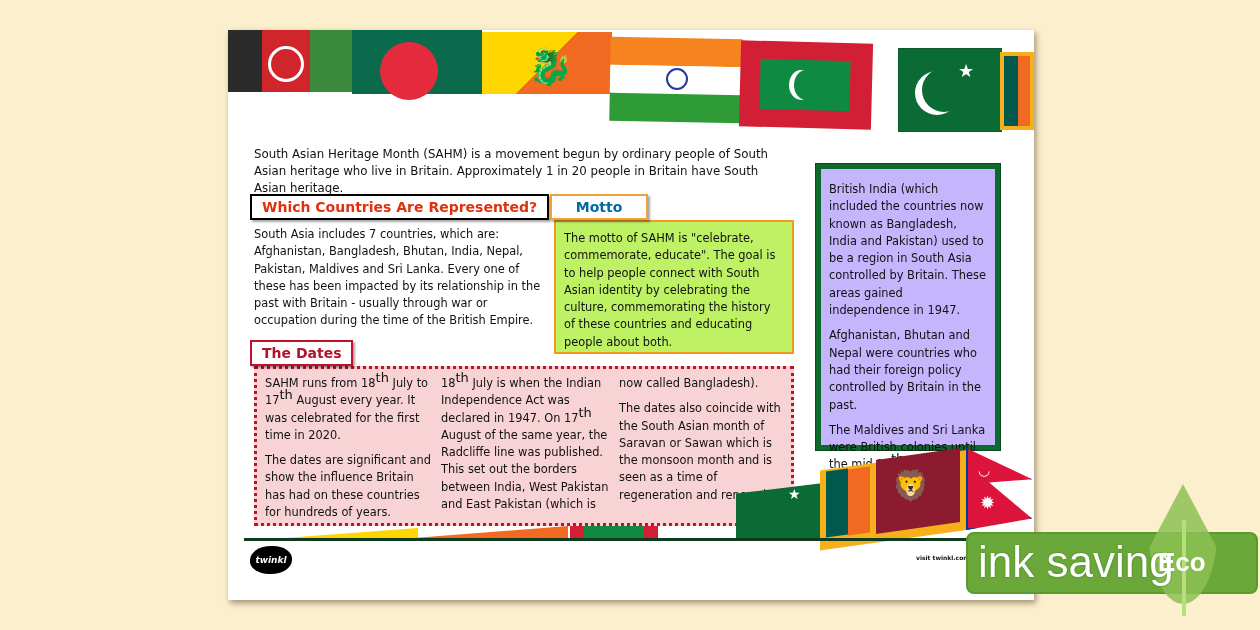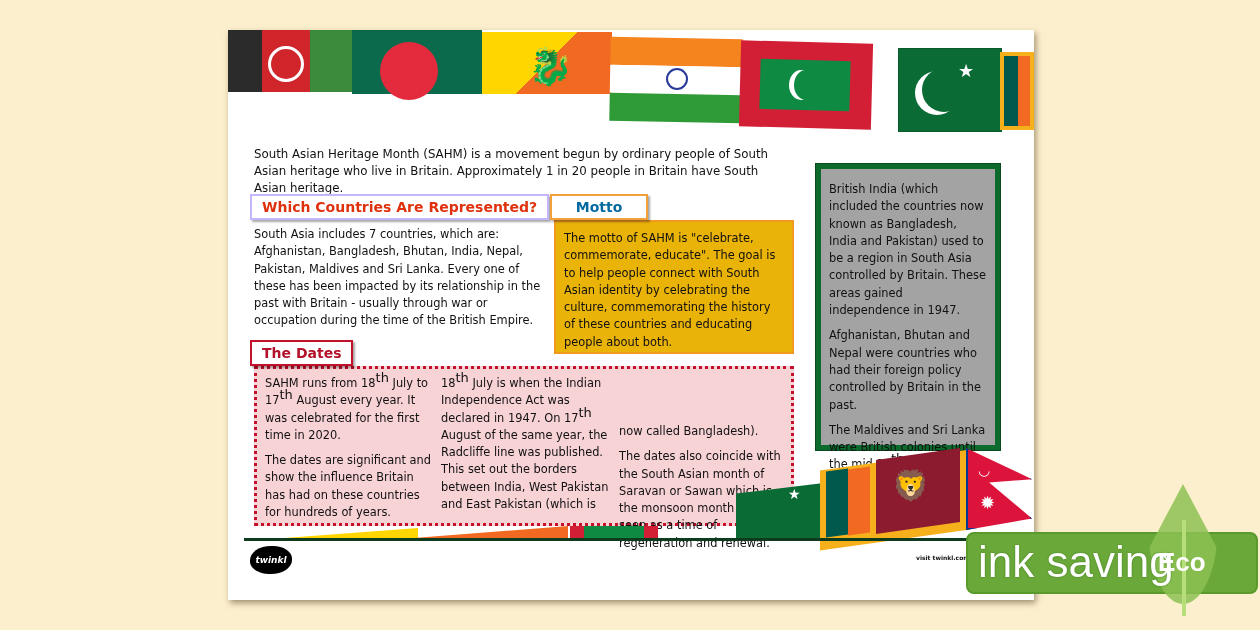--- a/index.html
+++ b/index.html
@@ -44,50 +44,50 @@
     text-shadow: 1px 1px 0 #6d0a18;
     font-family: "DejaVu Sans", sans-serif;
   }
 
   .intro { position: absolute; left: 26px; top: 116px; width: 540px; font-size: 11.8px; line-height: 17px; color: #111; }
 
   .heading-box {
     position: absolute; background: #fff; font-weight: bold; font-size: 14px;
     padding: 3px 10px; box-shadow: 2px 2px 2px rgba(0,0,0,0.35);
   }
-  .h-countries { left: 22px; top: 164px; border: 2px solid #c4b5fd; color: #e0310e; }
+  .h-countries { left: 22px; top: 164px; border: 2px solid #000000; color: #e0310e; }
   .h-motto { left: 322px; top: 164px; width: 98px; border: 2px solid #f2a13a; color: #0369a1; text-align: center; z-index: 2; }
   .h-dates { left: 22px; top: 310px; border: 2px solid #c3112c; color: #b3122a; z-index: 2; }
   .h-links { left: 590px; top: 114px; width: 168px; border: 2px solid #1d1d1d; color: #0b5a2b; text-align: center; z-index: 2; }
 
   .countries-text { position: absolute; left: 26px; top: 196px; width: 290px; font-size: 11.4px; line-height: 17.3px; color: #111; }
 
   .motto-box {
     position: absolute; left: 326px; top: 190px; width: 240px; height: 134px;
-    background: #eab308; border: 2px solid #f29a1f; padding: 8px 8px;
+    background: #bef264; border: 2px solid #f29a1f; padding: 8px 8px;
     font-size: 11.4px; line-height: 17.3px; color: #111;
   }
 
   .links-box {
     position: absolute; left: 588px; top: 134px; width: 184px; height: 286px;
-    background: #a3a3a3; border: 5px solid #0b6a2c; box-shadow: 0 0 0 1px #0a4a20;
+    background: #c4b5fd; border: 5px solid #0b6a2c; box-shadow: 0 0 0 1px #0a4a20;
     padding: 12px 8px 6px 8px; font-size: 11.4px; line-height: 17.3px; color: #111;
   }
   .links-box p { margin-bottom: 8px; }
 
   .dates-box {
     position: absolute; left: 26px; top: 336px; width: 540px; height: 160px;
     background: #f8d3d6; border: 3px dotted #c3112c;
     font-size: 11.4px; line-height: 17.3px; color: #111;
   }
   .dates-col { position: absolute; top: 6px; }
   .dates-col p { margin-bottom: 8px; }
   .col1 { left: 8px; width: 170px; }
   .col2 { left: 184px; width: 172px; }
-  .col3 { left: 362px; width: 172px; margin-top: 48px; }
+  .col3 { left: 362px; width: 172px; }
 
   sup { font-size: 13px; vertical-align: super; line-height: 0; }
   .bstrip-y { left: 30px; top: 498px; width: 160px; height: 12px; background: #ffd600; clip-path: polygon(0 100%, 100% 0, 100% 100%); }
   .bstrip-o { left: 160px; top: 496px; width: 180px; height: 14px; background: #f26a21; clip-path: polygon(0 100%, 100% 0, 100% 100%); }
   .bstrip-r1 { left: 342px; top: 496px; width: 14px; height: 14px; background: #d21f36; }
   .bstrip-g { left: 356px; top: 496px; width: 60px; height: 14px; background: #0e8a43; }
   .bstrip-r2 { left: 416px; top: 496px; width: 14px; height: 14px; background: #d21f36; }
 
   .pk2 { left: 508px; top: 452px; width: 96px; height: 58px; background: #0a6b35; clip-path: polygon(0 20%, 100% 0, 100% 100%, 0 100%); }
   .pk2-star { left: 560px; top: 456px; color: #fff; font-size: 14px; }

